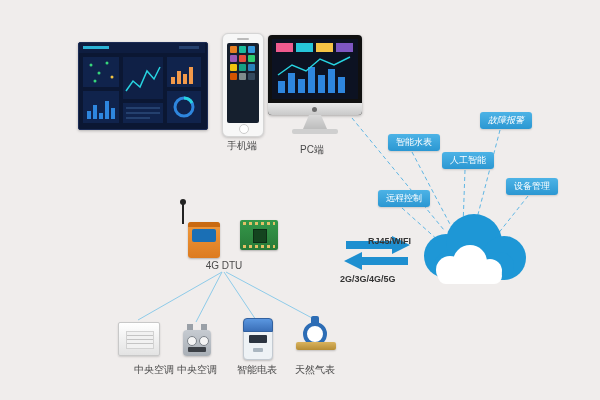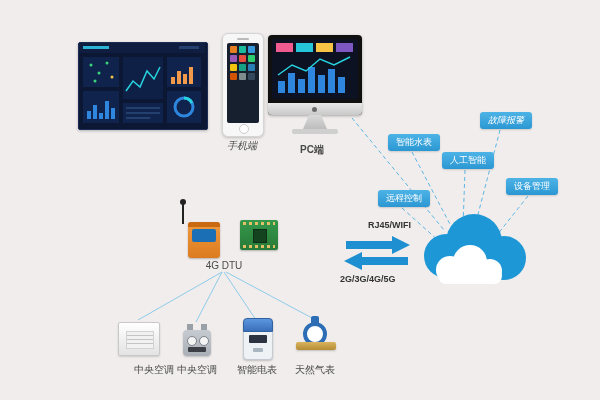--- a/index.html
+++ b/index.html
@@ -139,21 +139,21 @@
       <div class="tile" style="background:#2ecc71"></div>
       <div class="tile" style="background:#f1c40f"></div>
       <div class="tile" style="background:#16a085"></div>
       <div class="tile" style="background:#2980b9"></div>
       <div class="tile" style="background:#d35400"></div>
       <div class="tile" style="background:#7f8c8d"></div>
       <div class="tile" style="background:#34495e"></div>
     </div>
     <div class="home"></div>
   </div>
-  <div class="label" style="left:217px;top:140px;width:50px;font-style:italic;">手机端</div>
+  <div class="label" style="left:217px;top:140px;width:50px;">手机端</div>
 
   <div class="monitor">
     <div class="mscreen">
       <svg width="86" height="60">
         <rect x="0" y="0" width="86" height="60" fill="#0c1222"></rect>
         <rect x="4" y="4" width="17" height="9" fill="#ef5b8e"></rect>
         <rect x="24" y="4" width="17" height="9" fill="#26c6da"></rect>
         <rect x="44" y="4" width="17" height="9" fill="#f6c344"></rect>
         <rect x="64" y="4" width="17" height="9" fill="#7e57c2"></rect>
         <rect x="6" y="42" width="7" height="12" fill="#2e86de"></rect>
@@ -165,21 +165,21 @@
         <rect x="66" y="38" width="7" height="16" fill="#2e86de"></rect>
         <polyline points="6,36 20,26 34,32 48,20 62,26 78,18" stroke="#27d3e0" stroke-width="1.5" fill="none"></polyline>
       </svg>
     </div>
     <div class="chin">
       <div class="dot"></div>
     </div>
   </div>
   <div class="stand-neck"></div>
   <div class="stand-base"></div>
-  <div class="label" style="left:287px;top:144px;width:50px;font-weight:bold;">PC端</div>
+  <div class="label" style="left:287px;top:144px;width:50px;">PC端</div>
 
   <div class="abs" style="left:412px;top:206px;">
     <svg width="118" height="88" viewBox="0 0 118 88">
       <g fill="#1e97d6">
         <circle cx="34" cy="50" r="22"></circle>
         <circle cx="62" cy="36" r="28"></circle>
         <circle cx="92" cy="52" r="22"></circle>
         <rect x="22" y="46" width="80" height="28" rx="14"></rect>
       </g>
       <g fill="#ffffff">
@@ -190,21 +190,21 @@
       </g>
     </svg>
   </div>
 
   <div class="tag" style="left:388px;top:134px;">智能水表</div>
   <div class="tag" style="left:442px;top:152px;">人工智能</div>
   <div class="tag" style="left:480px;top:112px;font-style:italic;">故障报警</div>
   <div class="tag" style="left:506px;top:178px;">设备管理</div>
   <div class="tag" style="left:378px;top:190px;">远程控制</div>
 
-  <div class="linklabel" style="left:346px;top:220px;padding-left:22px;">RJ45/WIFI</div>
+  <div class="linklabel" style="left:346px;top:236px;padding-left:22px;">RJ45/WIFI</div>
   <div class="linklabel" style="left:340px;top:274px;">2G/3G/4G/5G</div>
 
   <div class="antenna"></div>
   <div class="dtu">
     <div class="band"></div>
     <div class="lcd"></div>
   </div>
   <div class="pcb">
     <div class="pins" style="top:2px;"></div>
     <div class="chip"></div>

